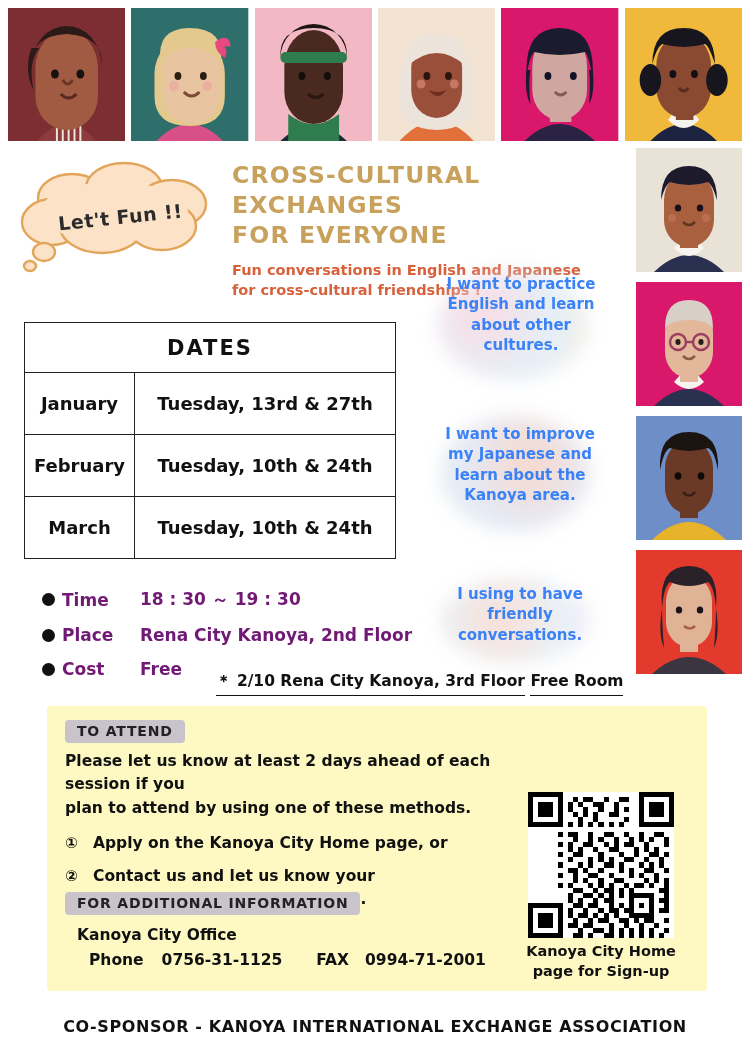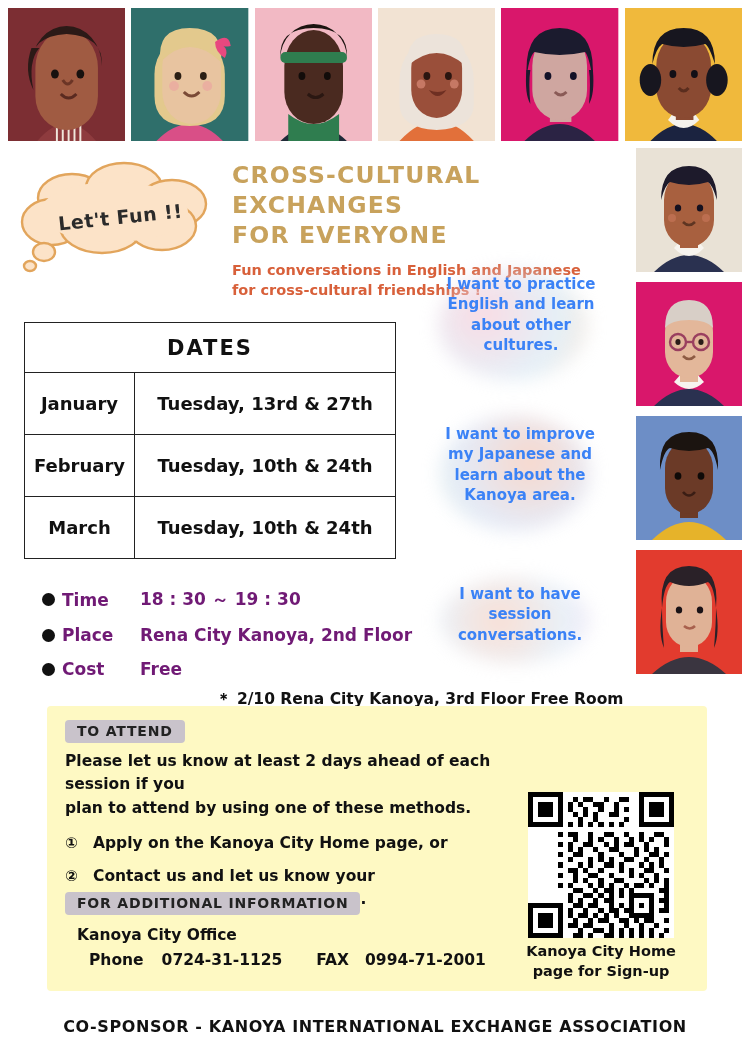--- a/index.html
+++ b/index.html
@@ -481,31 +481,31 @@
   </div>
   <div class="brow">
     <span class="dot"></span>
     <span class="blabel">Cost</span>
     <span class="bval">Free</span>
   </div>
 </div>
 
 <div class="note">
   <div class="u">＊ 2/10   Rena City Kanoya, 3rd Floor</div>
-  <div class="u" style="margin-top:20px;">Free Room</div>
+  <div class="u" style="margin-top:2px;">Free Room</div>
 </div>
 
 <div class="blob" style="left:438px; top:270px; width:150px; height:110px; background:radial-gradient(circle at 30% 40%, #f6c0cf, #cfe4f2 60%, #f7d9c0);"></div>
 <div class="wish" style="left:446px; top:274px; width:150px;">I want to practice English and learn  about other cultures.</div>
 
 <div class="blob" style="left:440px; top:416px; width:150px; height:115px; background:radial-gradient(circle at 60% 40%, #f3b9a3, #cfd9ef 60%, #cfeadf);"></div>
 <div class="wish" style="left:444px; top:424px; width:152px;">I want to improve my Japanese and learn about the Kanoya area.</div>
 
 <div class="blob" style="left:440px; top:578px; width:150px; height:85px; background:radial-gradient(circle at 40% 50%, #f5c6b4, #d7e6f3 65%, #ead7f0);"></div>
-<div class="wish" style="left:444px; top:584px; width:152px;">I want to have session conversations.</div>
+<div class="wish" style="left:444px; top:584px; width:152px;">I using to have friendly conversations.</div>
 
 <div class="panel">
 
   <div style="position:absolute; left:18px; top:14px;">
     <span class="tag">TO ATTEND</span>
   </div>
 
   <div class="panel-body">
     <div>Please let us know at least 2 days ahead of each session if you</div>
     <div>plan to attend by using one of these methods.</div>
@@ -701,21 +701,21 @@
       <div>page for Sign-up</div>
     </div>
   </div>
 
   <div class="info-block">
     <span class="tag">FOR ADDITIONAL INFORMATION</span>
     <div class="info-lines">
       <div>Kanoya City Office</div>
       <div class="phone-row">
         <span>Phone</span>
-        <span style="margin-left:-16px;">0724-31-1125</span>
+        <span style="margin-left:-16px;">0756-31-1125</span>
         <span>FAX</span>
         <span style="margin-left:-18px;">0994-71-2001</span>
       </div>
     </div>
   </div>
 </div>
 
 <div class="footer">CO-SPONSOR - KANOYA INTERNATIONAL EXCHANGE ASSOCIATION</div>
 
 </body></html>

